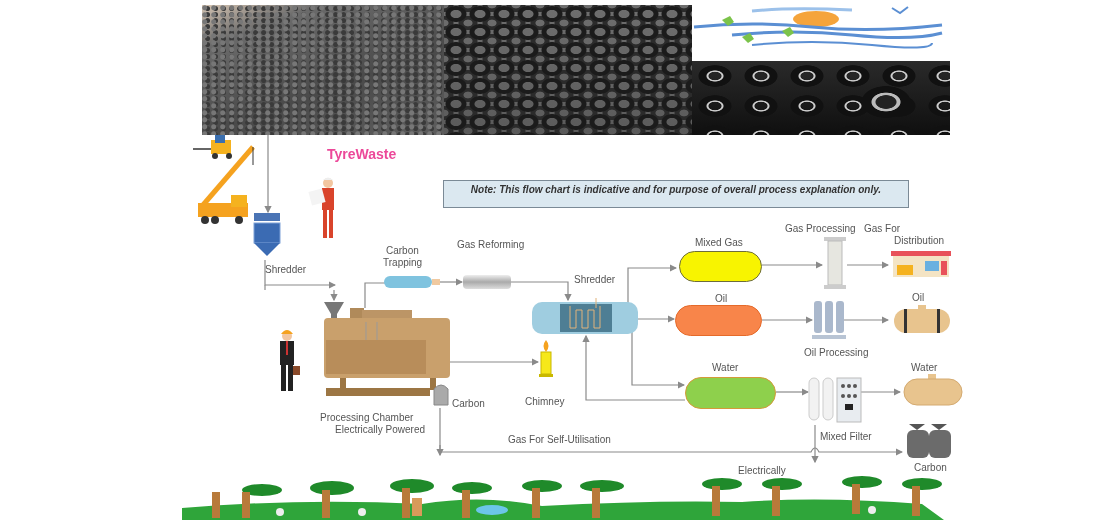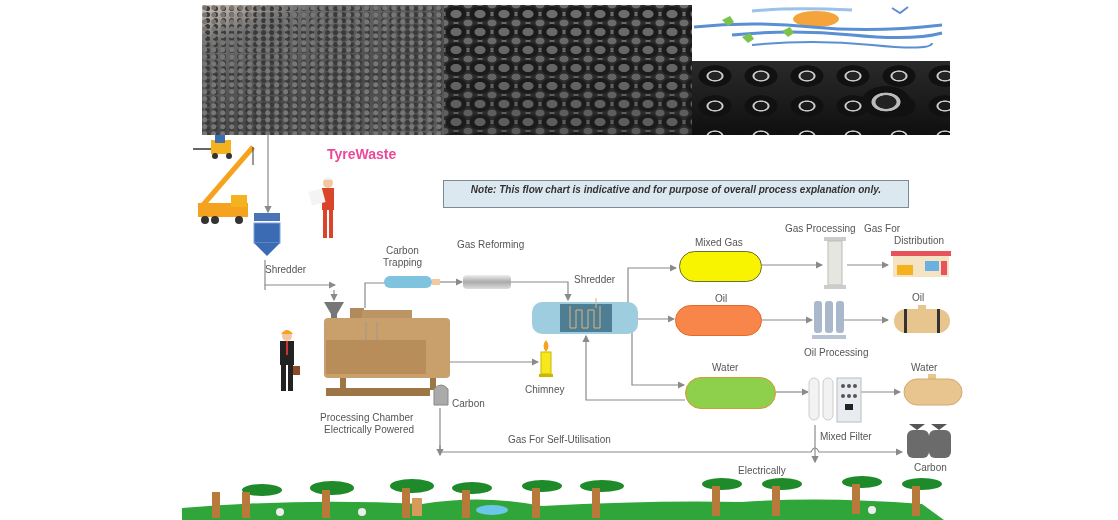--- a/index.html
+++ b/index.html
@@ -122,21 +122,21 @@
   <rect x="40" y="10" width="50" height="12" fill="#bc9566"></rect>
   <rect x="2" y="18" width="126" height="60" rx="4" fill="#c9a06c"></rect>
   <rect x="4" y="40" width="100" height="34" fill="#b88d5a"></rect>
   <line x1="44" y1="22" x2="44" y2="40" stroke="#999"></line>
     <line x1="55" y1="22" x2="55" y2="40" stroke="#999"></line>
   <rect x="18" y="78" width="6" height="12" fill="#9c7644"></rect>
     <rect x="108" y="78" width="6" height="12" fill="#9c7644"></rect>
   <rect x="4" y="88" width="104" height="8" fill="#9c7644"></rect>
 </svg>
 <div class="lbl" style="left:320px;top:412px;text-align:center">Processing Chamber</div>
-<div class="lbl" style="left:324px;top:424px;text-align:center">Electrically Powered</div>
+<div class="lbl" style="left:335px;top:424px;text-align:center">Electrically Powered</div>
 
 <svg class="abs" style="left:433px;top:381px" width="16" height="28">
   <path d="M1 8 Q8 0 15 8 V24 H1z" fill="#aaa" stroke="#888"></path>
 </svg>
 <div class="lbl" style="left:452px;top:398px">Carbon</div>
 
 <div class="lbl" style="left:386px;top:245px">Carbon</div>
 <div class="lbl" style="left:383px;top:257px">Trapping</div>
 <svg class="abs" style="left:384px;top:274px" width="58" height="16">
   <rect x="0" y="2" width="48" height="12" rx="6" fill="#7fc3df"></rect>
@@ -161,21 +161,21 @@
   <rect x="30" y="6" width="52" height="28" fill="#4e7e94"></rect>
   <path d="M40 8 V30 H46 V12 H52 V30 H58 V12 H64 V30 H70 V8" stroke="#e0b27a" fill="none"></path>
   <line x1="66" y1="0" x2="66" y2="10" stroke="#e0b27a"></line>
 </svg>
 
 <svg class="abs" style="left:538px;top:340px" width="16" height="40">
   <path d="M8 0 Q13 6 8 12 Q3 6 8 0z" fill="#f5a21f"></path>
   <rect x="3" y="12" width="10" height="22" fill="#f6e81a" stroke="#c9b800"></rect>
   <rect x="1" y="34" width="14" height="3" fill="#c9b800"></rect>
 </svg>
-<div class="lbl" style="left:525px;top:384px">Chimney</div>
+<div class="lbl" style="left:525px;top:396px">Chimney</div>
 <div class="lbl" style="left:508px;top:434px">Gas For Self-Utilisation</div>
 
 <div class="lbl" style="left:695px;top:237px">Mixed Gas</div>
 <div class="pill" style="left:679px;top:251px;width:83px;height:31px;background:#f8f400;border:1.5px solid #6d6d3a"></div>
 <div class="lbl" style="left:715px;top:293px">Oil</div>
 <div class="pill" style="left:675px;top:305px;width:87px;height:31px;background:#f8854a;border:1px solid #e56a2a"></div>
 <div class="lbl" style="left:712px;top:362px">Water</div>
 <div class="pill" style="left:685px;top:377px;width:91px;height:32px;background:#8ed04c;border:1px solid #d49a3a"></div>
 
 <div class="lbl" style="left:785px;top:223px">Gas Processing</div>

